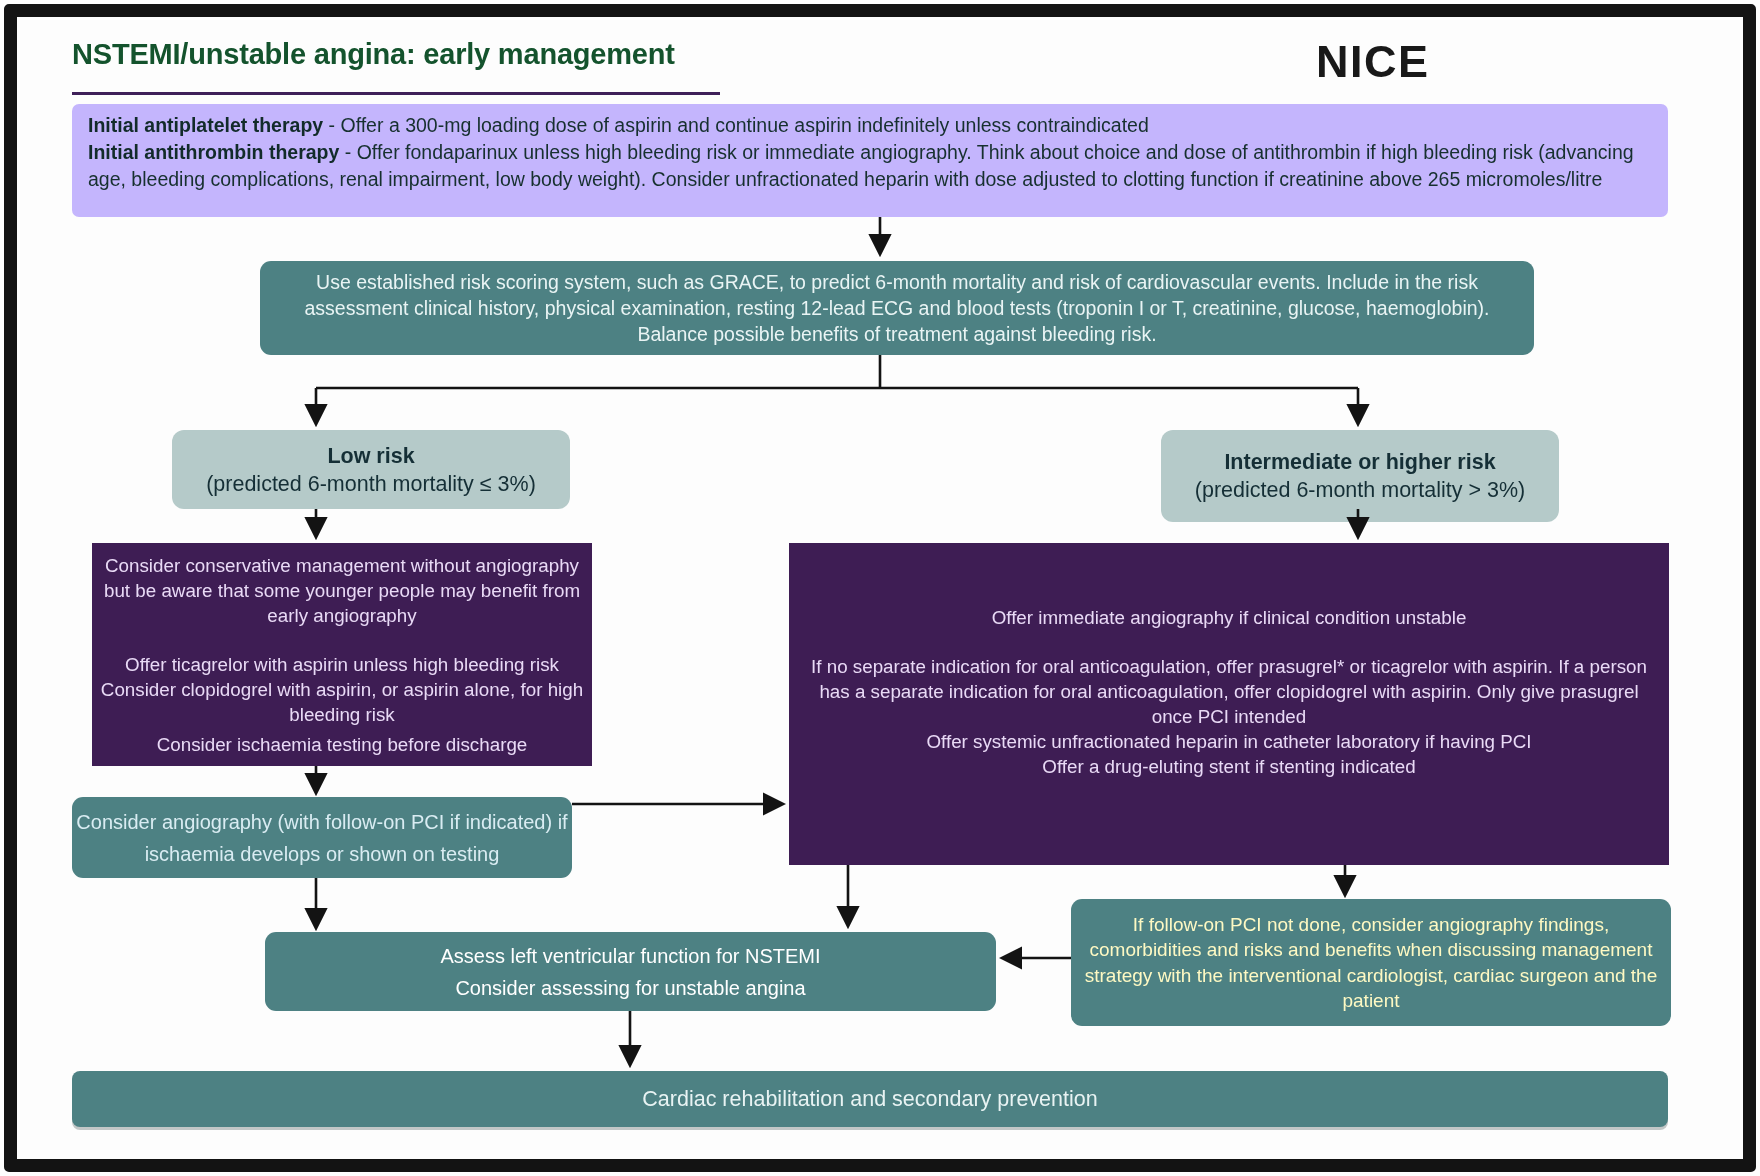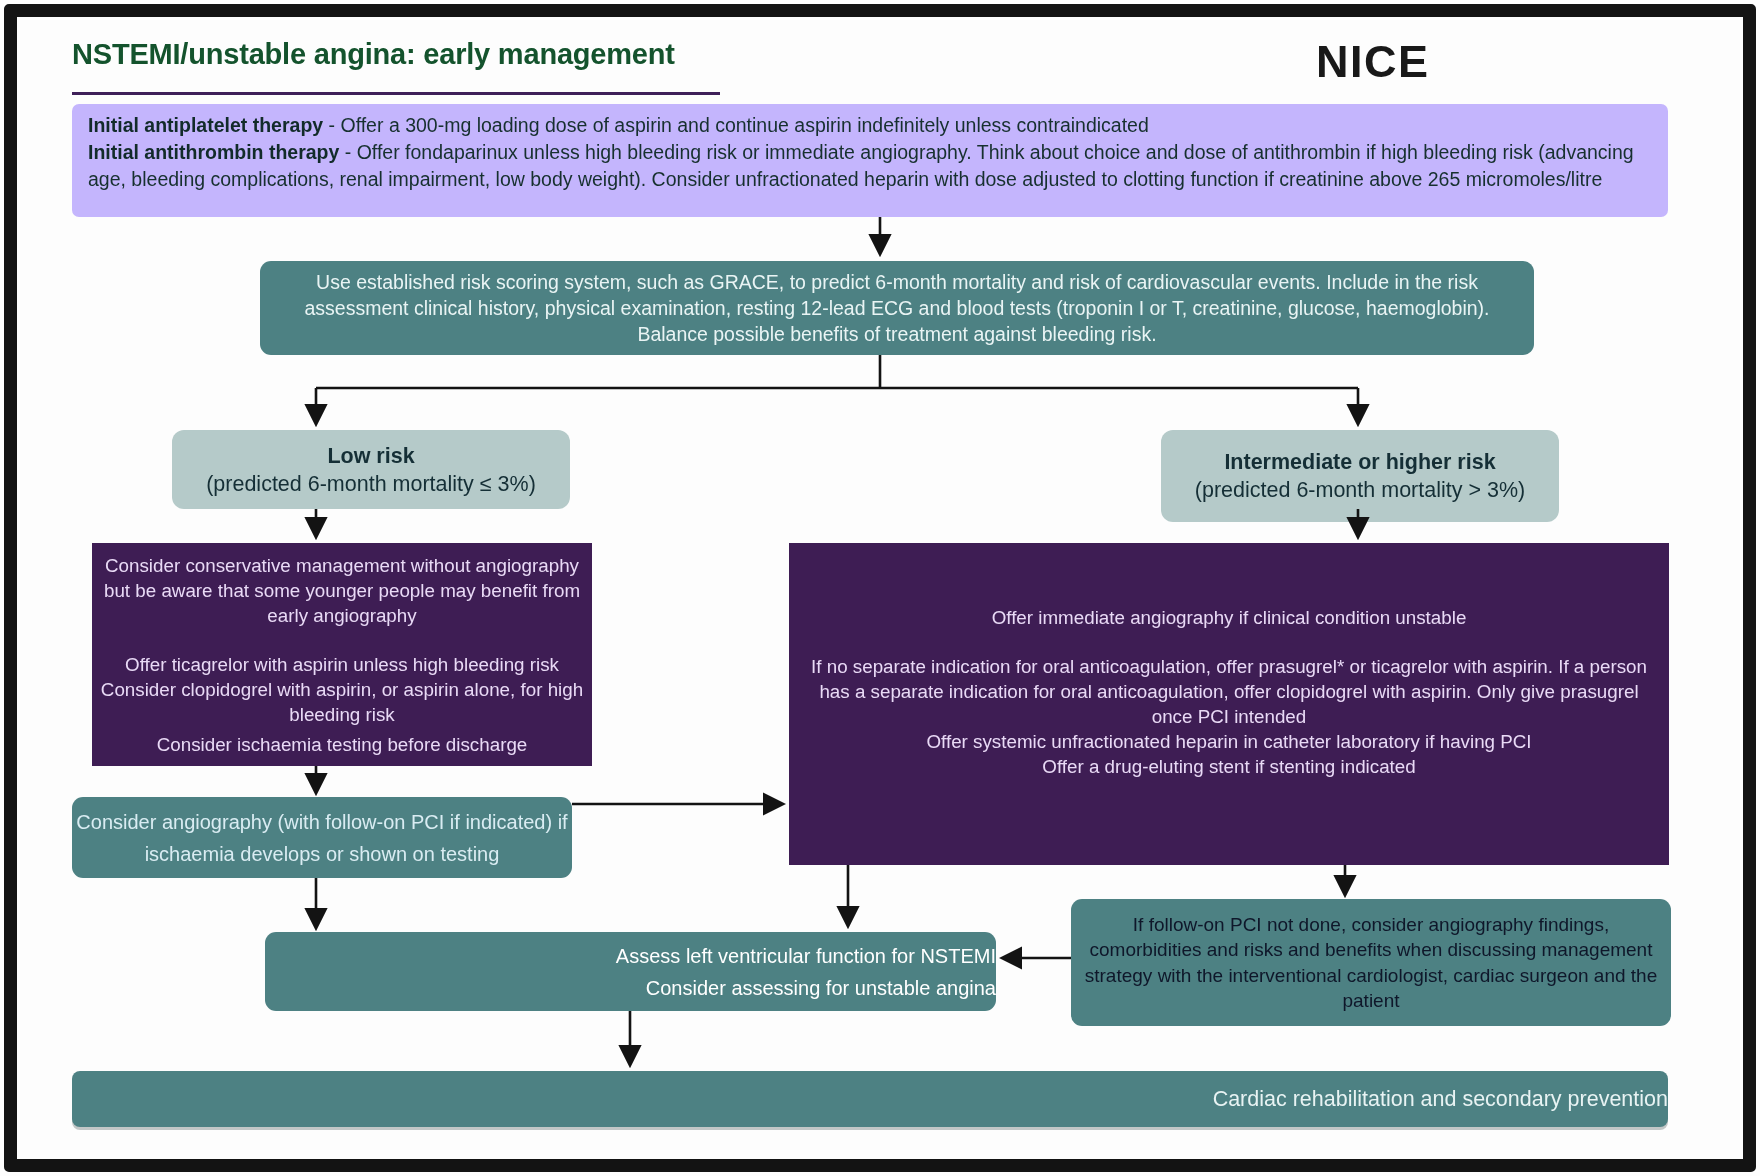--- a/index.html
+++ b/index.html
@@ -33,21 +33,21 @@
     background:#c4b5fd;border-radius:7px;color:#17302f;
   }
   .top-box{
     left:72px;top:104px;width:1596px;height:113px;
     padding:8px 16px;font-size:19.5px;line-height:27px;
   }
   .top-box b{font-weight:700;color:#122b2a;}
 
   .teal-box{
     background:#4d8183;border-radius:11px;color:#e9f4f4;
-    display:flex;flex-direction:column;justify-content:center;align-items:flex-end;
+    display:flex;flex-direction:column;justify-content:center;align-items:center;
     text-align:center;
   }
   .risk-box{
     left:260px;top:261px;width:1274px;height:94px;
     font-size:19.5px;line-height:26px;padding:8px 30px;
   }
   .label-box{
     background:#b5cac9;border-radius:12px;color:#152f36;
     display:flex;flex-direction:column;justify-content:center;align-items:center;
     text-align:center;font-size:21.5px;line-height:28px;
@@ -69,21 +69,21 @@
   .ischaemia-box{
     left:72px;top:797px;width:500px;height:81px;
     font-size:20px;line-height:32px;color:#d9ecf2;
   }
   .assess-box{
     left:265px;top:932px;width:731px;height:79px;
     font-size:20px;line-height:32px;color:#ffffff;
   }
   .pci-box{
     left:1071px;top:899px;width:600px;height:127px;
-    font-size:19px;line-height:25.5px;color:#0f172a;padding:8px 12px;
+    font-size:19px;line-height:25.5px;color:#fef9c3;padding:8px 12px;
   }
   .footer-bar{
     left:72px;top:1071px;width:1596px;height:56px;
     font-size:21.5px;color:#e8f3f3;border-radius:8px;
     box-shadow:0 3px 0 rgba(20,40,40,0.25);
   }
 
   svg.connectors{position:absolute;left:0;top:0;width:1760px;height:1176px;pointer-events:none;}
   svg.connectors path{stroke:#131313;stroke-width:2.6;fill:none;}
 </style>

